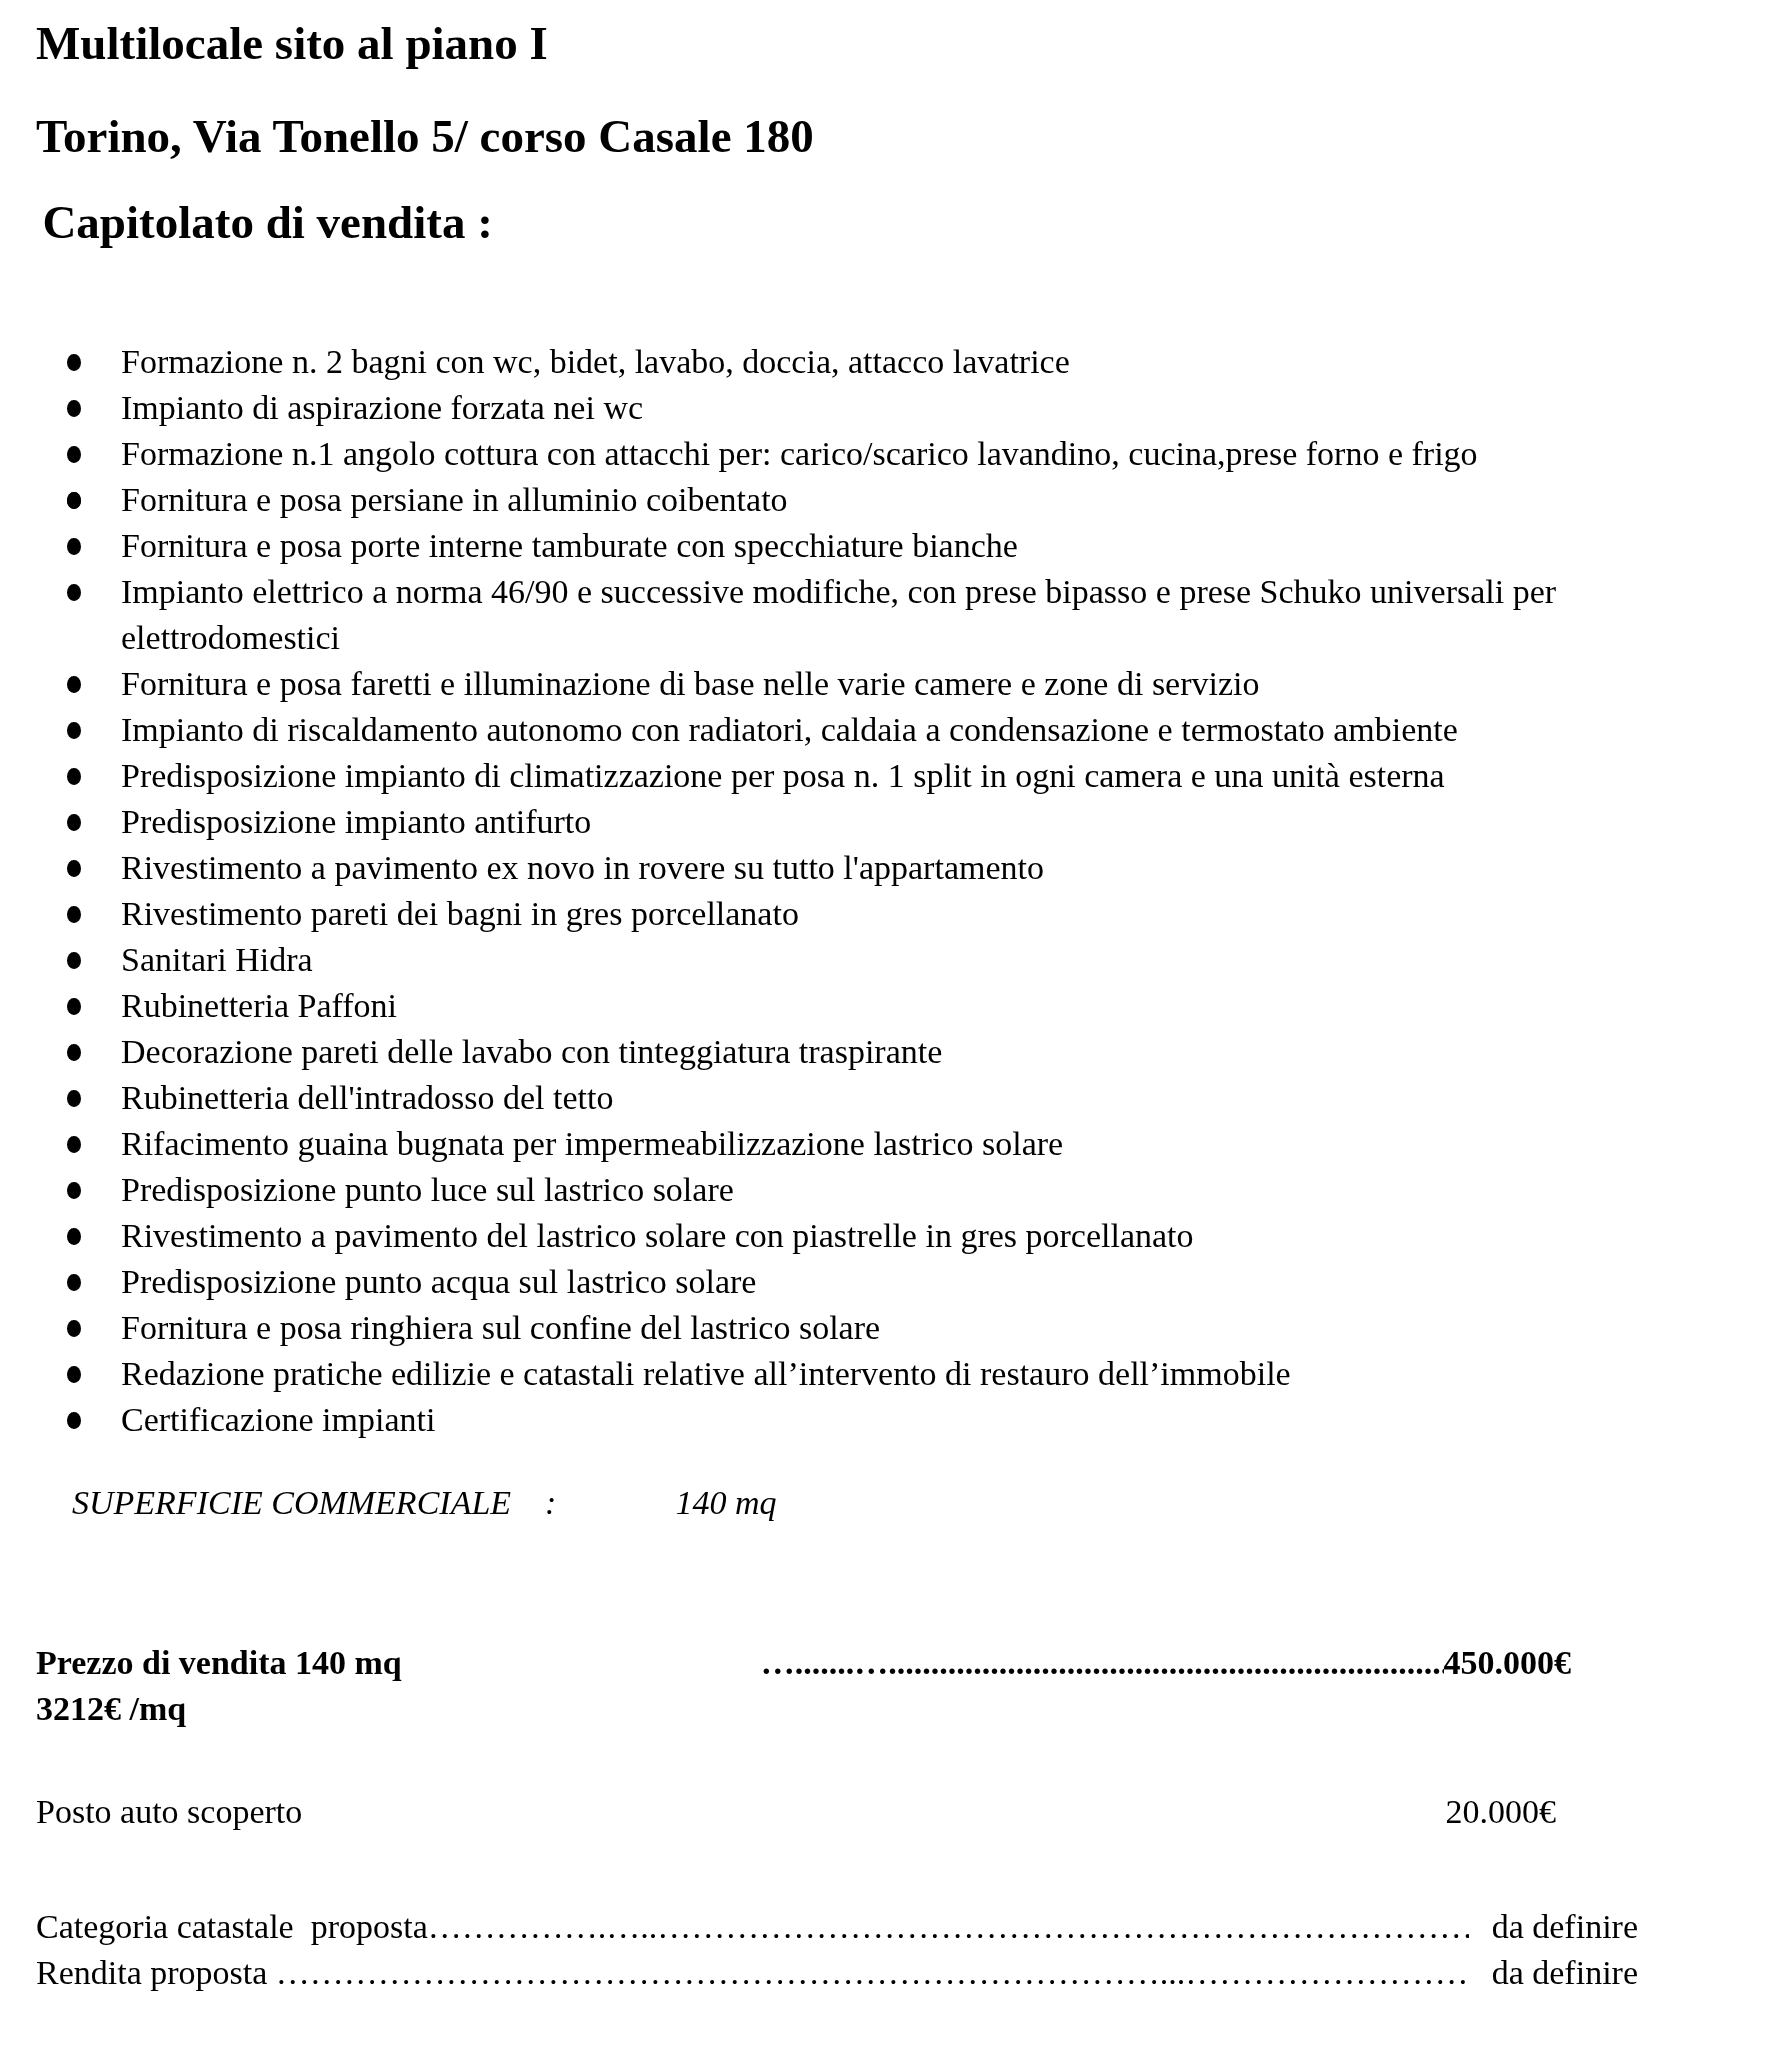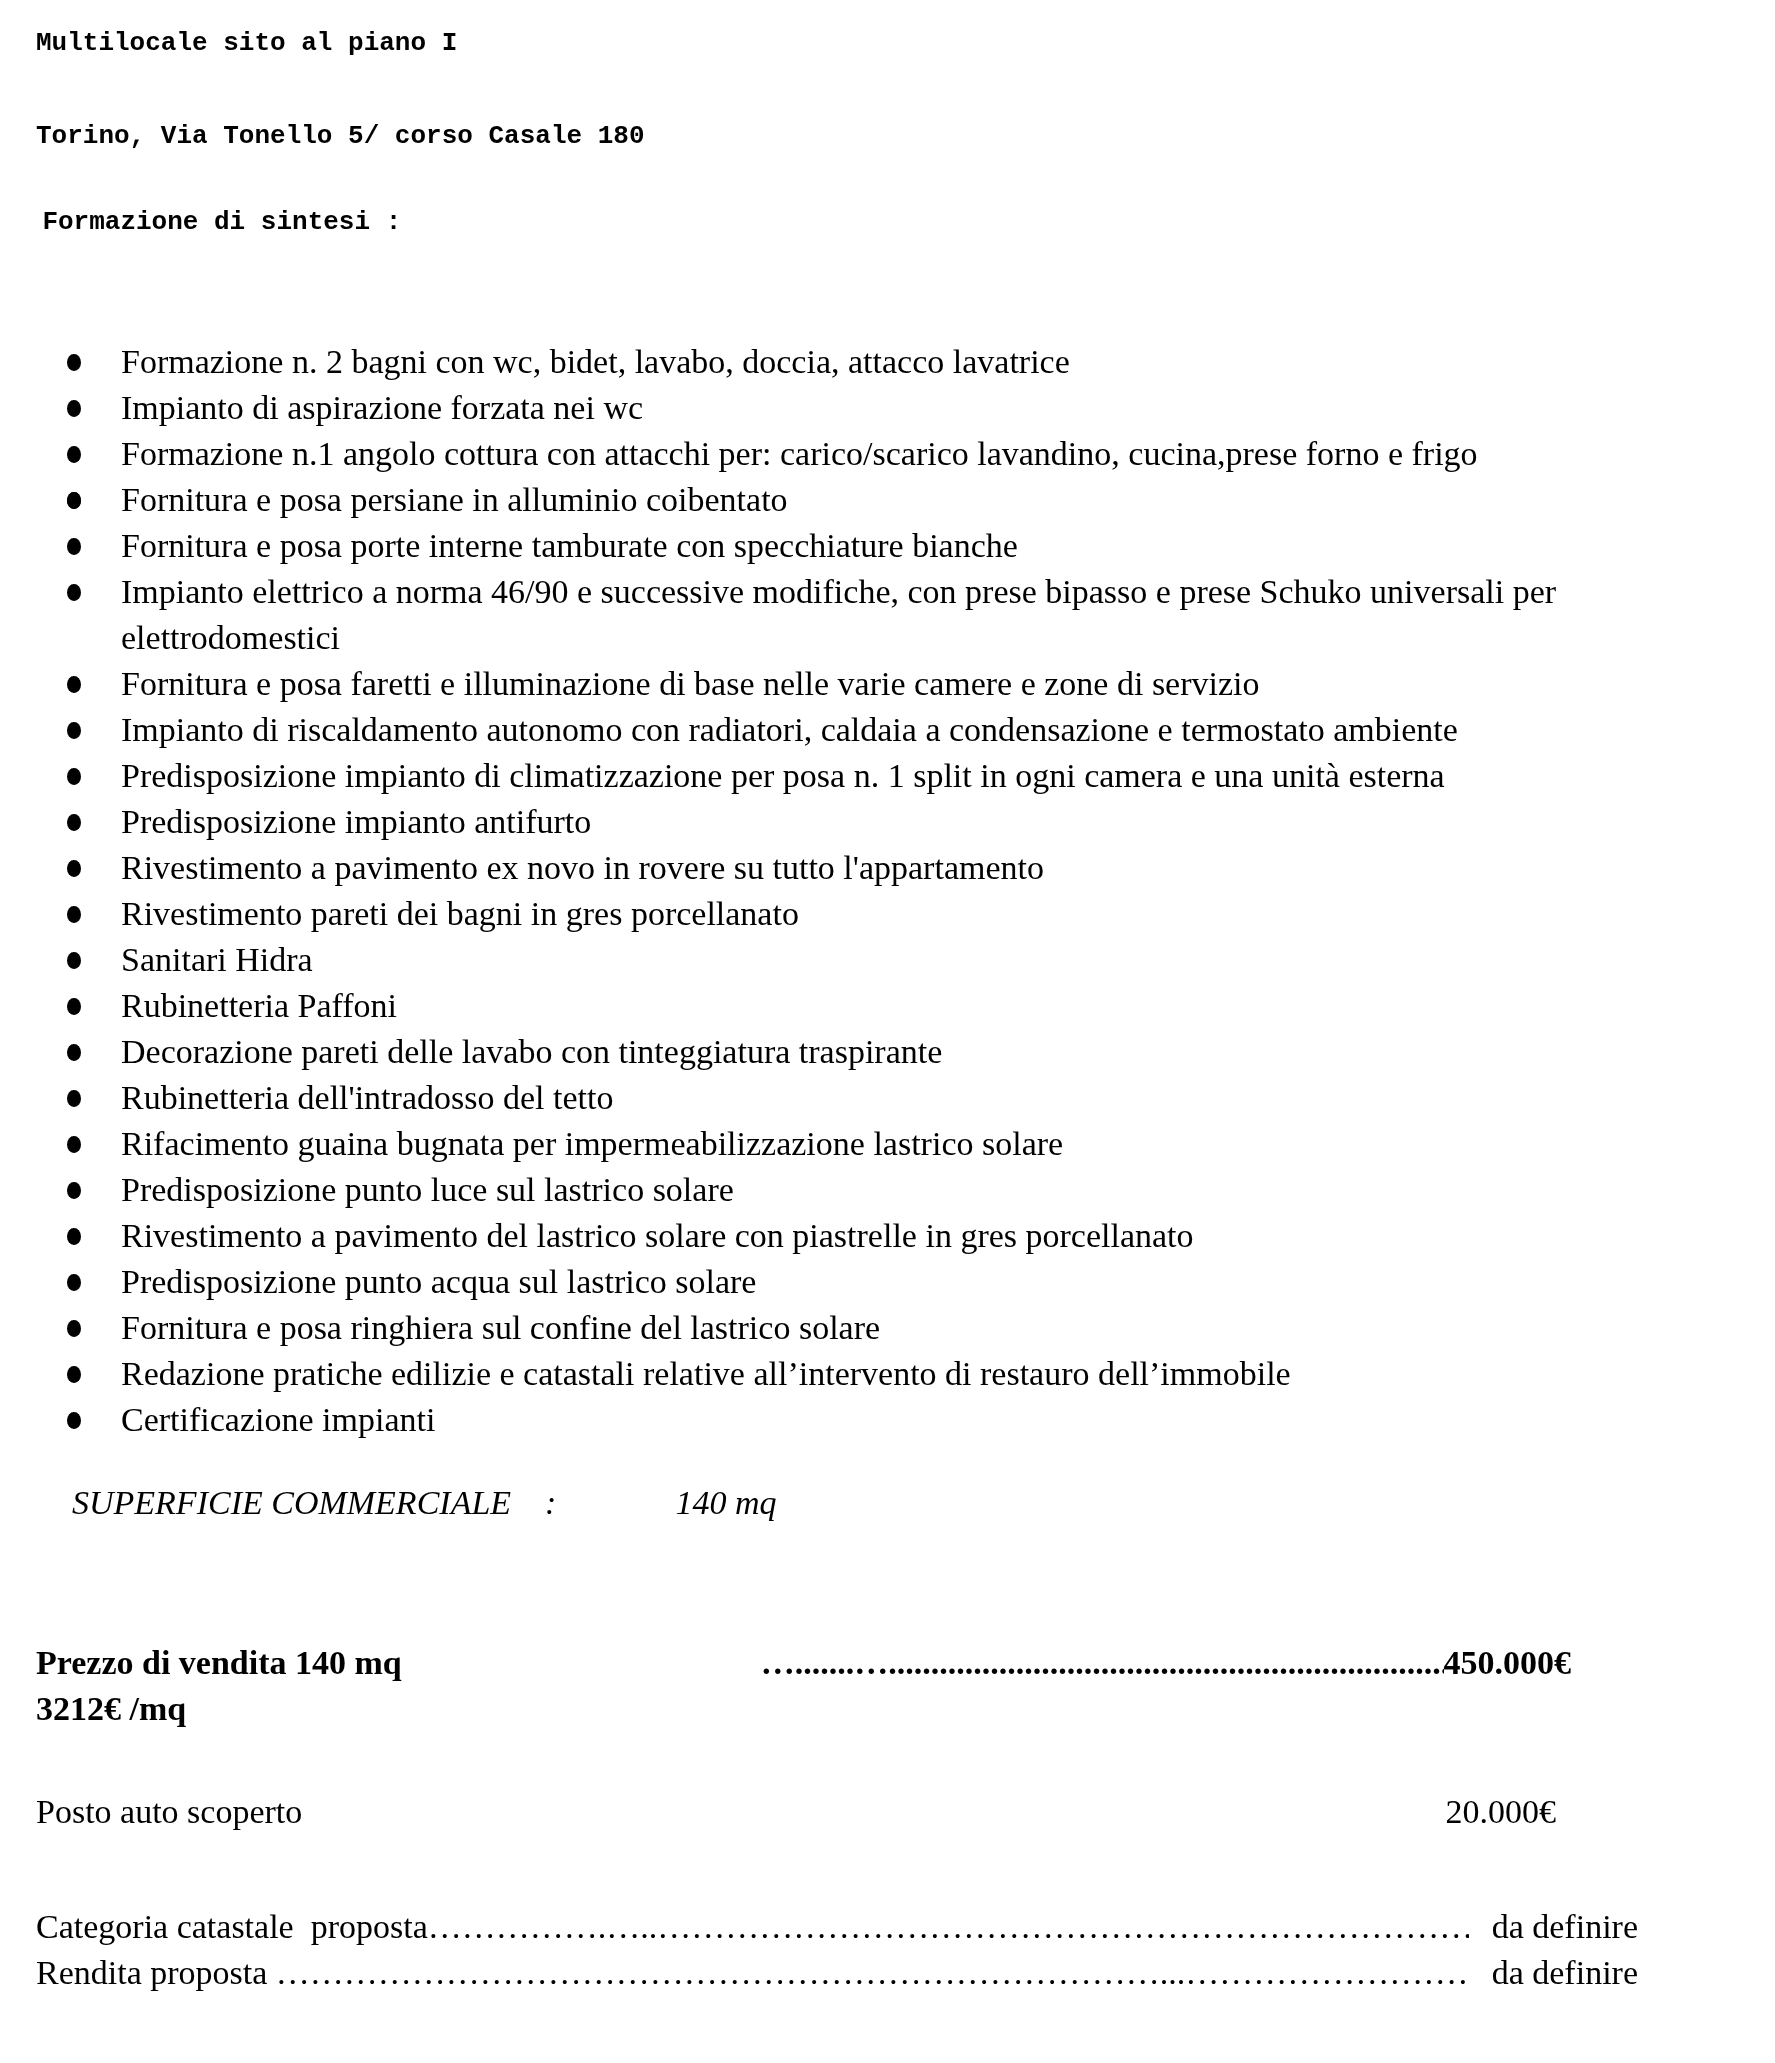--- a/index.html
+++ b/index.html
@@ -10,23 +10,22 @@
     color: #000000;
     font-family: "Liberation Serif", "DejaVu Serif", serif;
     font-size: 34px;
     line-height: 46px;
     overflow: hidden;
   }
   .page { padding: 20px 36px 0 36px; }
 
   .h-title, .h-address, .h-heading {
     font-weight: bold;
-    font-size: 26px;
+    font-size: 47px;
     white-space: pre;
-    font-family: Liberation Mono, monospace;
   }
   .h-address { margin-top: 47px; }
   .h-heading { margin-top: 40px; padding-left: 6.4px; }
 
   ul.cap-list {
     list-style: none;
     margin: 94px 0 0 0;
     padding: 0 12px 0 0;
   }
   ul.cap-list li {
@@ -82,21 +81,21 @@
   .cat-label { white-space: pre; text-align: right; }
   .cat-value { padding-left: 22.6px; white-space: nowrap; }
 </style>
 </head>
 <body>
 
 <div class="page">
 
   <div class="h-title">Multilocale sito al piano I</div>
   <div class="h-address">Torino, Via Tonello 5/ corso Casale 180</div>
-  <div class="h-heading">Formazione di sintesi :</div>
+  <div class="h-heading">Capitolato di vendita :</div>
 
   <ul class="cap-list">
     <li><span class="dot"></span><span>Formazione n. 2 bagni con wc, bidet, lavabo, doccia, attacco lavatrice</span></li>
     <li><span class="dot"></span><span>Impianto di aspirazione forzata nei wc</span></li>
     <li><span class="dot"></span><span>Formazione n.1 angolo cottura con attacchi per: carico/scarico lavandino, cucina,prese forno e frigo</span></li>
     <li><span class="dot"></span></li>
     <li><span class="dot"></span><span>Fornitura e posa persiane in alluminio coibentato</span></li>
     <li><span class="dot"></span><span>Fornitura e posa porte interne tamburate con specchiature bianche</span></li>
     <li><span class="dot"></span><span>Impianto elettrico a norma 46/90 e successive modifiche, con prese bipasso e prese Schuko universali per elettrodomestici</span></li>
     <li><span class="dot"></span><span>Fornitura e posa faretti e illuminazione di base nelle varie camere e zone di servizio</span></li>

